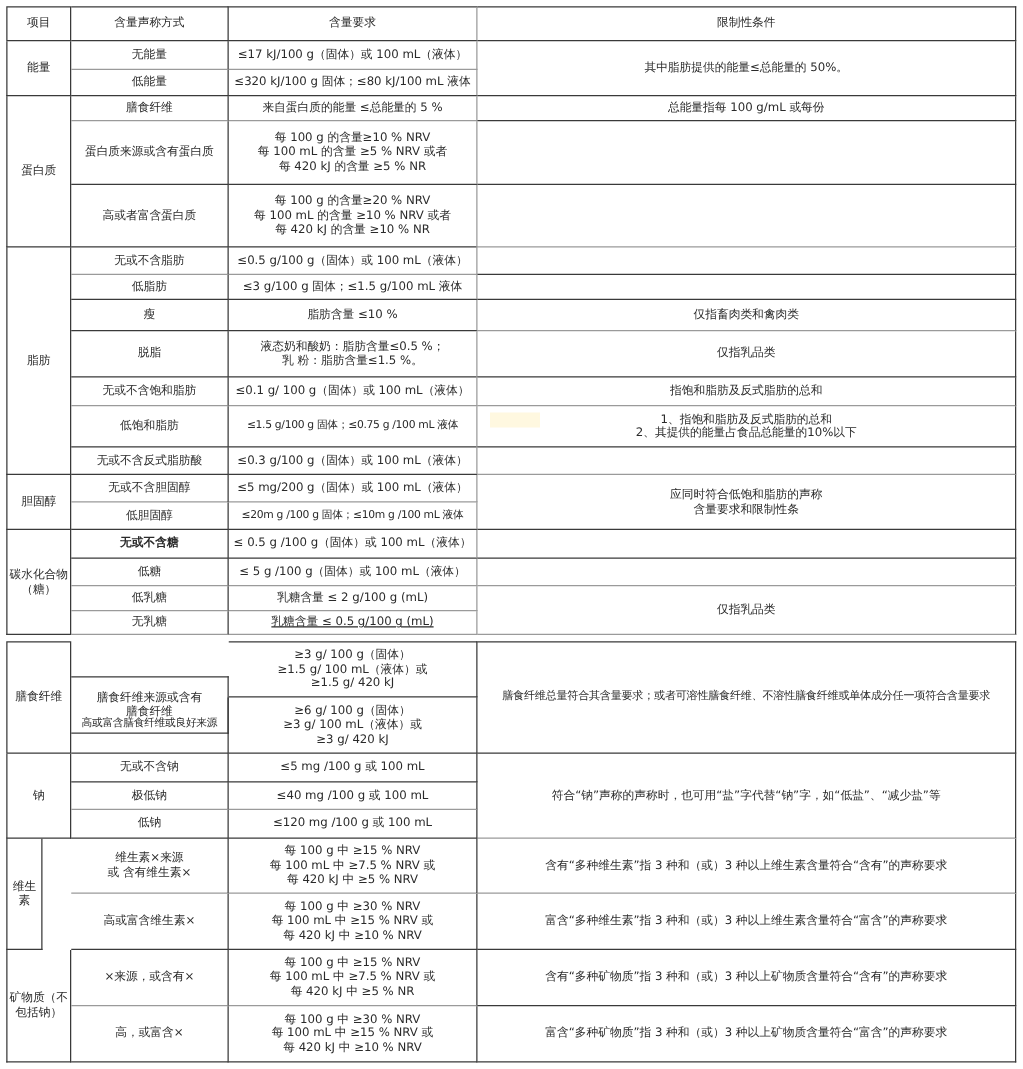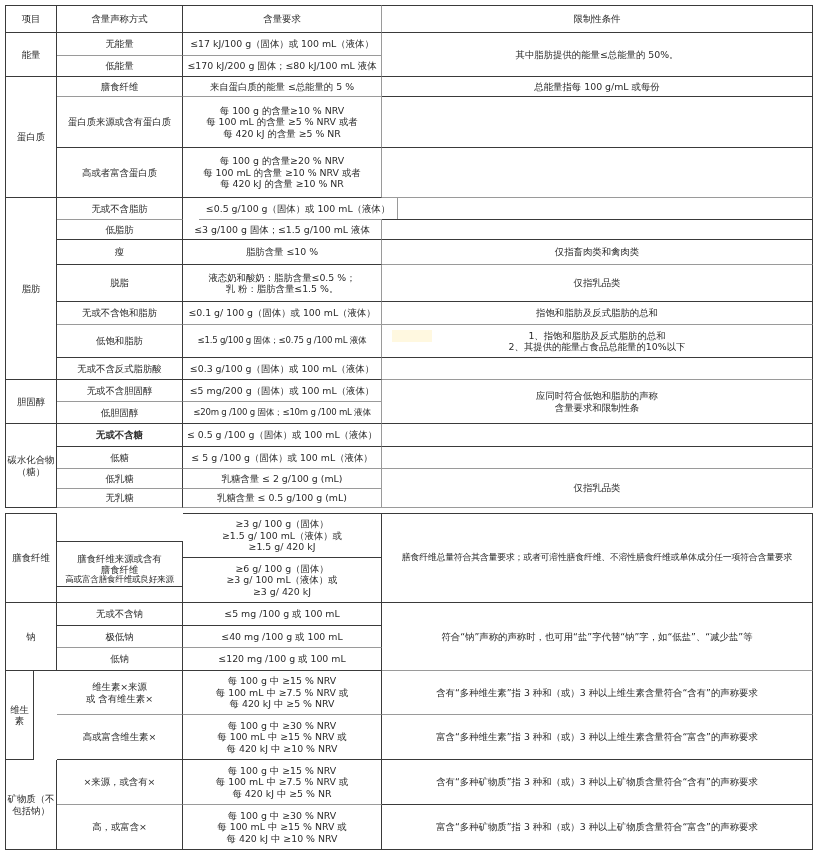--- a/index.html
+++ b/index.html
@@ -21,41 +21,41 @@
 
 <div class="cell lb tb" style="left:5px;top:5px;width:52px;height:28px;">项目</div>
 <div class="cell tb" style="left:57px;top:5px;width:126px;height:28px;">含量声称方式</div>
 <div class="cell tb gray-r" style="left:183px;top:5px;width:199px;height:28px;">含量要求</div>
 <div class="cell tb" style="left:382px;top:5px;width:431px;height:28px;">限制性条件</div>
 
 <div class="cell lb" style="left:5px;top:33px;width:52px;height:44px;">能量</div>
 <div class="cell gray-b" style="left:57px;top:33px;width:126px;height:23px;">无能量</div>
 <div class="cell gray-b gray-r" style="left:183px;top:33px;width:199px;height:23px;">≤17 kJ/100 g（固体）或 100 mL（液体）</div>
 <div class="cell" style="left:57px;top:56px;width:126px;height:21px;">低能量</div>
-<div class="cell gray-r" style="left:183px;top:56px;width:199px;height:21px;">≤170 kJ/200 g 固体；≤80 kJ/100 mL 液体</div>
+<div class="cell gray-r" style="left:183px;top:56px;width:199px;height:21px;">≤320 kJ/100 g 固体；≤80 kJ/100 mL 液体</div>
 <div class="cell" style="left:382px;top:33px;width:431px;height:44px;">其中脂肪提供的能量≤总能量的 50%。</div>
 
 <div class="cell lb" style="left:5px;top:77px;width:52px;height:121px;">蛋白质</div>
 <div class="cell gray-b" style="left:57px;top:77px;width:126px;height:20px;">膳食纤维</div>
 <div class="cell gray-b gray-r" style="left:183px;top:77px;width:199px;height:20px;">来自蛋白质的能量 ≤总能量的 5 %</div>
 <div class="cell" style="left:382px;top:77px;width:431px;height:20px;">总能量指每 100 g/mL 或每份</div>
 <div class="cell" style="left:57px;top:97px;width:126px;height:51px;">蛋白质来源或含有蛋白质</div>
 <div class="cell gray-r" style="left:183px;top:97px;width:199px;height:51px;">每 100 g 的含量≥10 % NRV
 每 100 mL 的含量 ≥5 % NRV 或者
 每 420 kJ 的含量 ≥5 % NR</div>
 <div class="cell" style="left:382px;top:97px;width:431px;height:51px;"></div>
 <div class="cell" style="left:57px;top:148px;width:126px;height:50px;">高或者富含蛋白质</div>
 <div class="cell gray-r" style="left:183px;top:148px;width:199px;height:50px;">每 100 g 的含量≥20 % NRV
 每 100 mL 的含量 ≥10 % NRV 或者
 每 420 kJ 的含量 ≥10 % NR</div>
 <div class="cell gray-b" style="left:382px;top:148px;width:431px;height:50px;"></div>
 
 <div class="cell lb" style="left:5px;top:198px;width:52px;height:182px;">脂肪</div>
 <div class="cell gray-b" style="left:57px;top:198px;width:126px;height:22px;">无或不含脂肪</div>
-<div class="cell gray-b gray-r" style="left:183px;top:198px;width:199px;height:22px;margin-left:16px;">≤0.5 g/100 g（固体）或 100 mL（液体）</div>
+<div class="cell gray-b gray-r" style="left:183px;top:198px;width:199px;height:22px;">≤0.5 g/100 g（固体）或 100 mL（液体）</div>
 <div class="cell" style="left:382px;top:198px;width:431px;height:22px;"></div>
 <div class="cell" style="left:57px;top:220px;width:126px;height:20px;">低脂肪</div>
 <div class="cell gray-r" style="left:183px;top:220px;width:199px;height:20px;">≤3 g/100 g 固体；≤1.5 g/100 mL 液体</div>
 <div class="cell" style="left:382px;top:220px;width:431px;height:20px;"></div>
 <div class="cell" style="left:57px;top:240px;width:126px;height:25px;">瘦</div>
 <div class="cell gray-r" style="left:183px;top:240px;width:199px;height:25px;">脂肪含量 ≤10 %</div>
 <div class="cell gray-b" style="left:382px;top:240px;width:431px;height:25px;">仅指畜肉类和禽肉类</div>
 <div class="cell" style="left:57px;top:265px;width:126px;height:37px;">脱脂</div>
 <div class="cell gray-r" style="left:183px;top:265px;width:199px;height:37px;">液态奶和酸奶：脂肪含量≤0.5 %；
 乳 粉：脂肪含量≤1.5 %。</div>
@@ -84,21 +84,21 @@
 （糖）</div>
 <div class="cell" style="left:57px;top:424px;width:126px;height:23px;font-weight:bold;">无或不含糖</div>
 <div class="cell gray-r" style="left:183px;top:424px;width:199px;height:23px;">≤ 0.5 g /100 g（固体）或 100 mL（液体）</div>
 <div class="cell" style="left:382px;top:424px;width:431px;height:23px;"></div>
 <div class="cell gray-b" style="left:57px;top:447px;width:126px;height:22px;">低糖</div>
 <div class="cell gray-b gray-r" style="left:183px;top:447px;width:199px;height:22px;">≤ 5 g /100 g（固体）或 100 mL（液体）</div>
 <div class="cell gray-b" style="left:382px;top:447px;width:431px;height:22px;"></div>
 <div class="cell gray-b" style="left:57px;top:469px;width:126px;height:20px;">低乳糖</div>
 <div class="cell gray-b gray-r" style="left:183px;top:469px;width:199px;height:20px;">乳糖含量 ≤ 2 g/100 g (mL)</div>
 <div class="cell gray-b" style="left:57px;top:489px;width:126px;height:19px;">无乳糖</div>
-<div class="cell gray-b gray-r" style="left:183px;top:489px;width:199px;height:19px;">乳糖含量 ≤ 0.5 g/100 g (mL)</div>
+<div class="cell gray-b gray-r" style="left:183px;top:489px;width:199px;height:19px;text-decoration:underline;">乳糖含量 ≤ 0.5 g/100 g (mL)</div>
 <div class="cell gray-b" style="left:382px;top:469px;width:431px;height:39px;">仅指乳品类</div>
 
 <div class="cell lb tb" style="left:5px;top:513px;width:52px;height:90px;">膳食纤维</div>
 <div class="cell tb" style="left:57px;top:513px;width:126px;height:46px;margin-top:28px;">膳食纤维来源或含有
 膳食纤维</div>
 <div class="cell tb" style="left:183px;top:513px;width:199px;height:45px;">≥3 g/ 100 g（固体）
 ≥1.5 g/ 100 mL（液体）或
 ≥1.5 g/ 420 kJ</div>
 <div class="cell tight" style="left:57px;top:558px;width:126px;height:45px;">高或富含膳食纤维或良好来源</div>
 <div class="cell" style="left:183px;top:558px;width:199px;height:45px;">≥6 g/ 100 g（固体）

